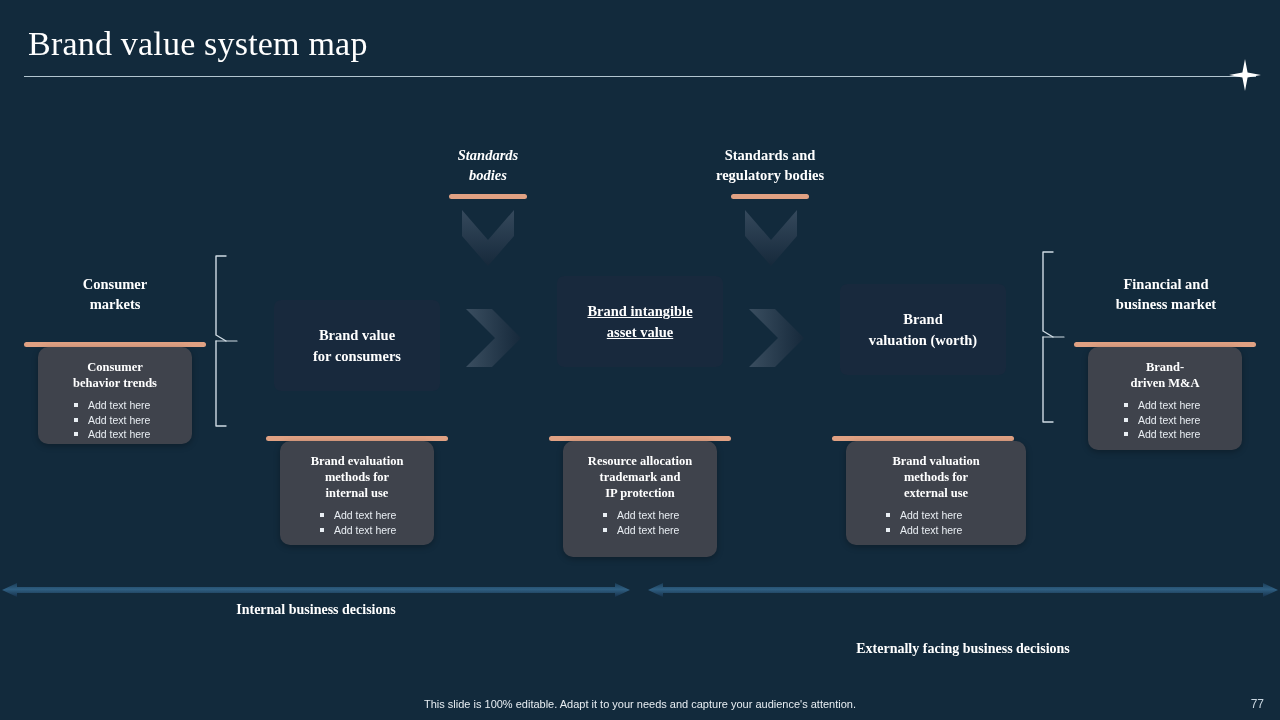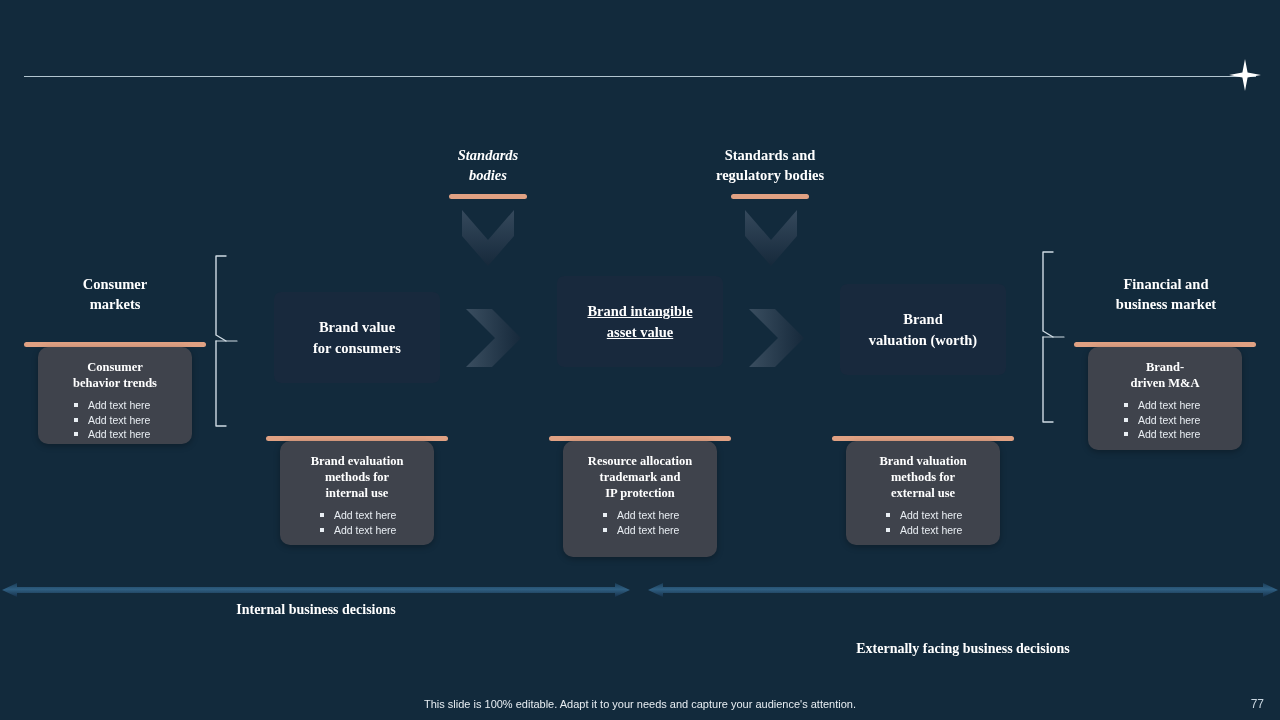--- a/index.html
+++ b/index.html
@@ -181,20 +181,21 @@
     font-family: "Liberation Sans", sans-serif;
     font-size: 12px;
     color: #c8d5df;
   }
 </style>
 </head>
 <body>
 
 <div id="slide">
 
+  <div class="page-title">Brand value system map</div>
   <div class="title-rule"></div>
   <div class="sparkle">
     <svg width="34" height="34" viewBox="0 0 34 34">
       <path d="M17 1 L19.6 14.4 L33 17 L19.6 19.6 L17 33 L14.4 19.6 L1 17 L14.4 14.4 Z" fill="#ffffff"></path>
     </svg>
   </div>
 
   <div class="hdr" style="left:418px; top:145px; width:140px;font-style:italic;">
     <div>Standards</div>
     <div>bodies</div>
@@ -246,21 +247,21 @@
     </ul>
   </div>
 
   <div class="brace" style="left:213px; top:255px;">
     <svg width="26" height="172" viewBox="0 0 26 172">
       <path d="M13 1 L3 1 M3 1 L3 80 M3 80 L13 86 M3 86 L3 92 M3 92 L3 171 M3 171 L13 171" fill="none" stroke="#cfdbe4" stroke-width="1.4" stroke-linecap="round"></path>
       <path d="M3 86 L24 86" fill="none" stroke="#cfdbe4" stroke-width="1.2" stroke-linecap="round"></path>
     </svg>
   </div>
 
-  <div class="flow-box" style="left:274px; top:292px; width:166px; height:91px;">
+  <div class="flow-box" style="left:274px; top:300px; width:166px; height:91px;">
     <div>
       <div>Brand value</div>
       <div>for consumers</div>
     </div>
   </div>
   <div class="chev-right" style="left:466px; top:309px;">
     <svg width="58" height="58" viewBox="0 0 58 58">
       <defs>
         <linearGradient id="grt0" x1="0" y1="0" x2="1" y2="0">
           <stop offset="0%" stop-color="#3a4e60"></stop>
@@ -339,21 +340,21 @@
       <div>trademark and</div>
       <div>IP protection</div>
     </div>
     <ul class="bullets">
       <li>Add text here</li>
       <li>Add text here</li>
     </ul>
   </div>
 
   <div class="accent-bar" style="left:832px; top:436px; width:182px;"></div>
-  <div class="card" style="left:846px; top:441px; width:154px; height:104px;">
+  <div class="card" style="left:846px; top:441px; width:180px; height:104px;">
     <div class="card-title">
       <div>Brand valuation</div>
       <div>methods for</div>
       <div>external use</div>
     </div>
     <ul class="bullets">
       <li>Add text here</li>
       <li>Add text here</li>
     </ul>
   </div>

